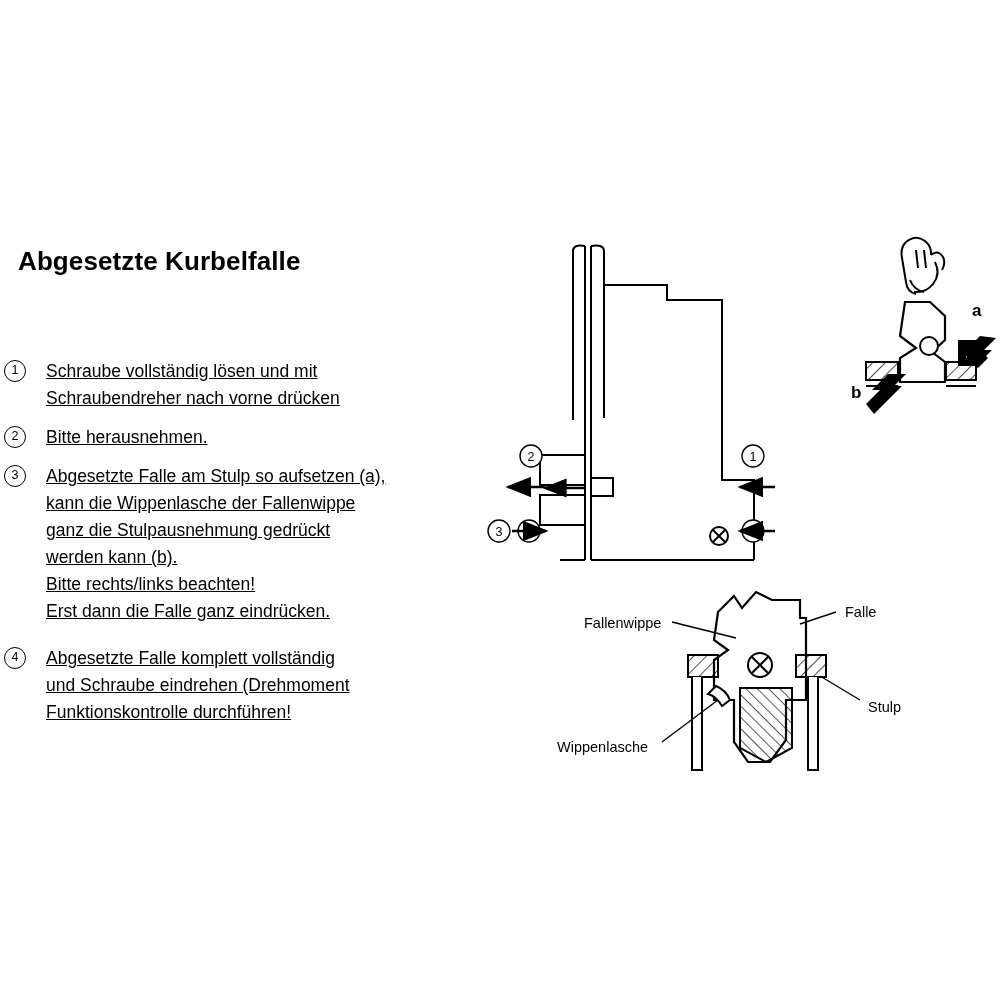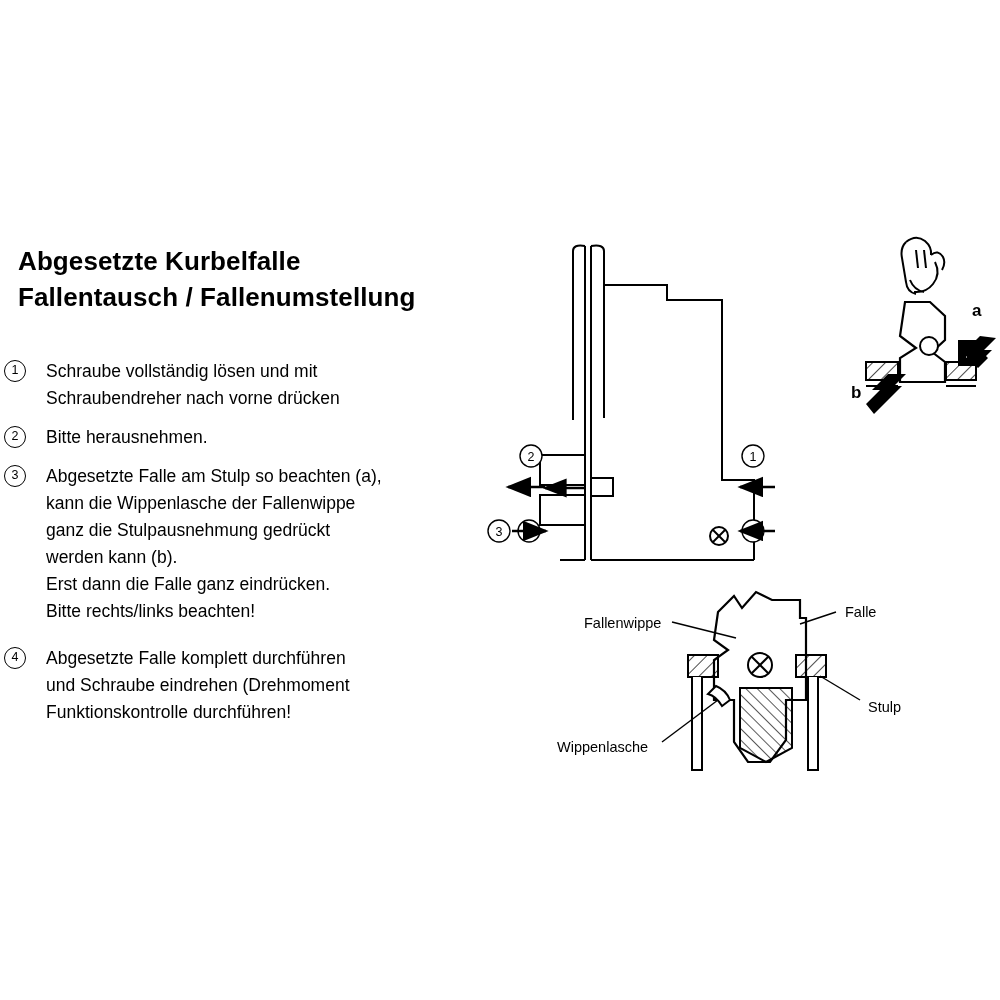--- a/index.html
+++ b/index.html
@@ -59,21 +59,21 @@
     box-sizing: border-box;
     font-size: 12.5px;
     line-height: 19.5px;
     text-align: center;
   }
   .step-text {
     margin-left: 42px;
     font-size: 17.5px;
     line-height: 27px;
   }
-  .step-text .ln { display: block; white-space: nowrap; }
+  .step-text .ln { display: block; white-space: nowrap; text-decoration: underline; }
 
   
   .step.s1 { margin-bottom: 12px; }
   .step.s2 { margin-bottom: 12px; }
   .step.s3 { margin-bottom: 20px; }
 
   
   svg.draw {
     position: absolute;
     left: 0; top: 0;
@@ -97,21 +97,20 @@
     fill: #000;
   }
 </style>
 </head>
 <body>
 
 <div class="page">
 
   <div class="title-block">
     <div class="title-line">Abgesetzte Kurbelfalle</div>
-    <div class="title-line">Fallentausch / Fallenumstellung</div>
   </div>
 
   <div class="steps">
 
     <div class="step s1">
       <div class="step-num">1</div>
       <div class="step-text">
         <span class="ln">Schraube vollständig lösen und mit</span>
         <span class="ln">Schraubendreher nach vorne drücken</span>
       </div>
@@ -120,33 +119,33 @@
     <div class="step s2">
       <div class="step-num">2</div>
       <div class="step-text">
         <span class="ln">Bitte herausnehmen.</span>
       </div>
     </div>
 
     <div class="step s3">
       <div class="step-num">3</div>
       <div class="step-text">
-        <span class="ln">Abgesetzte Falle am Stulp so beachten (a),</span>
+        <span class="ln">Abgesetzte Falle am Stulp so aufsetzen (a),</span>
         <span class="ln">kann die Wippenlasche der Fallenwippe</span>
         <span class="ln">ganz die Stulpausnehmung gedrückt</span>
         <span class="ln">werden kann (b).</span>
+        <span class="ln">Bitte rechts/links beachten!</span>
         <span class="ln">Erst dann die Falle ganz eindrücken.</span>
-        <span class="ln">Bitte rechts/links beachten!</span>
       </div>
     </div>
 
     <div class="step s4">
       <div class="step-num">4</div>
       <div class="step-text">
-        <span class="ln">Abgesetzte Falle komplett durchführen</span>
+        <span class="ln">Abgesetzte Falle komplett vollständig</span>
         <span class="ln">und Schraube eindrehen (Drehmoment</span>
         <span class="ln">Funktionskontrolle durchführen!</span>
       </div>
     </div>
 
   </div>
 
   <svg class="draw" viewBox="0 0 1000 1000">
     <defs>
       <pattern id="hatch45" width="9" height="9" patternTransform="rotate(45)" patternUnits="userSpaceOnUse">

